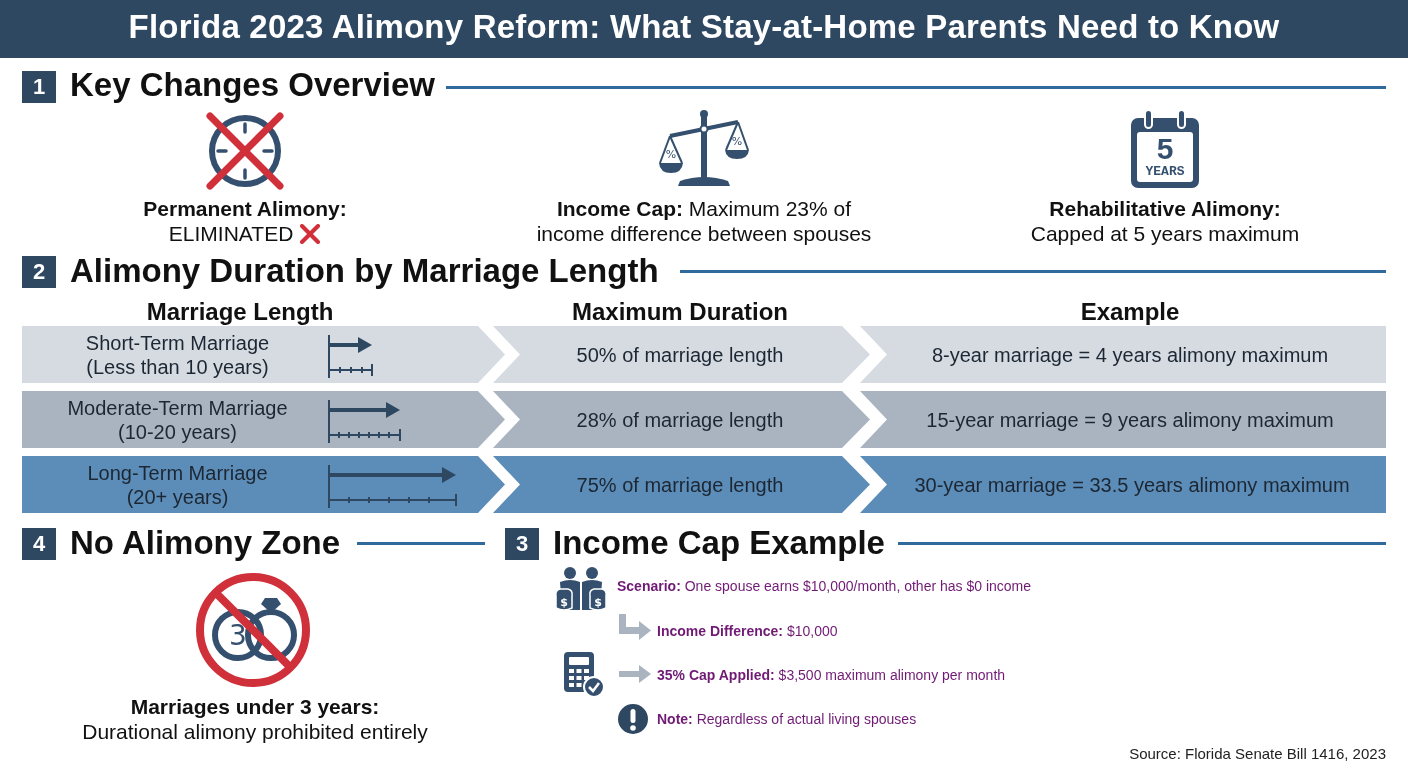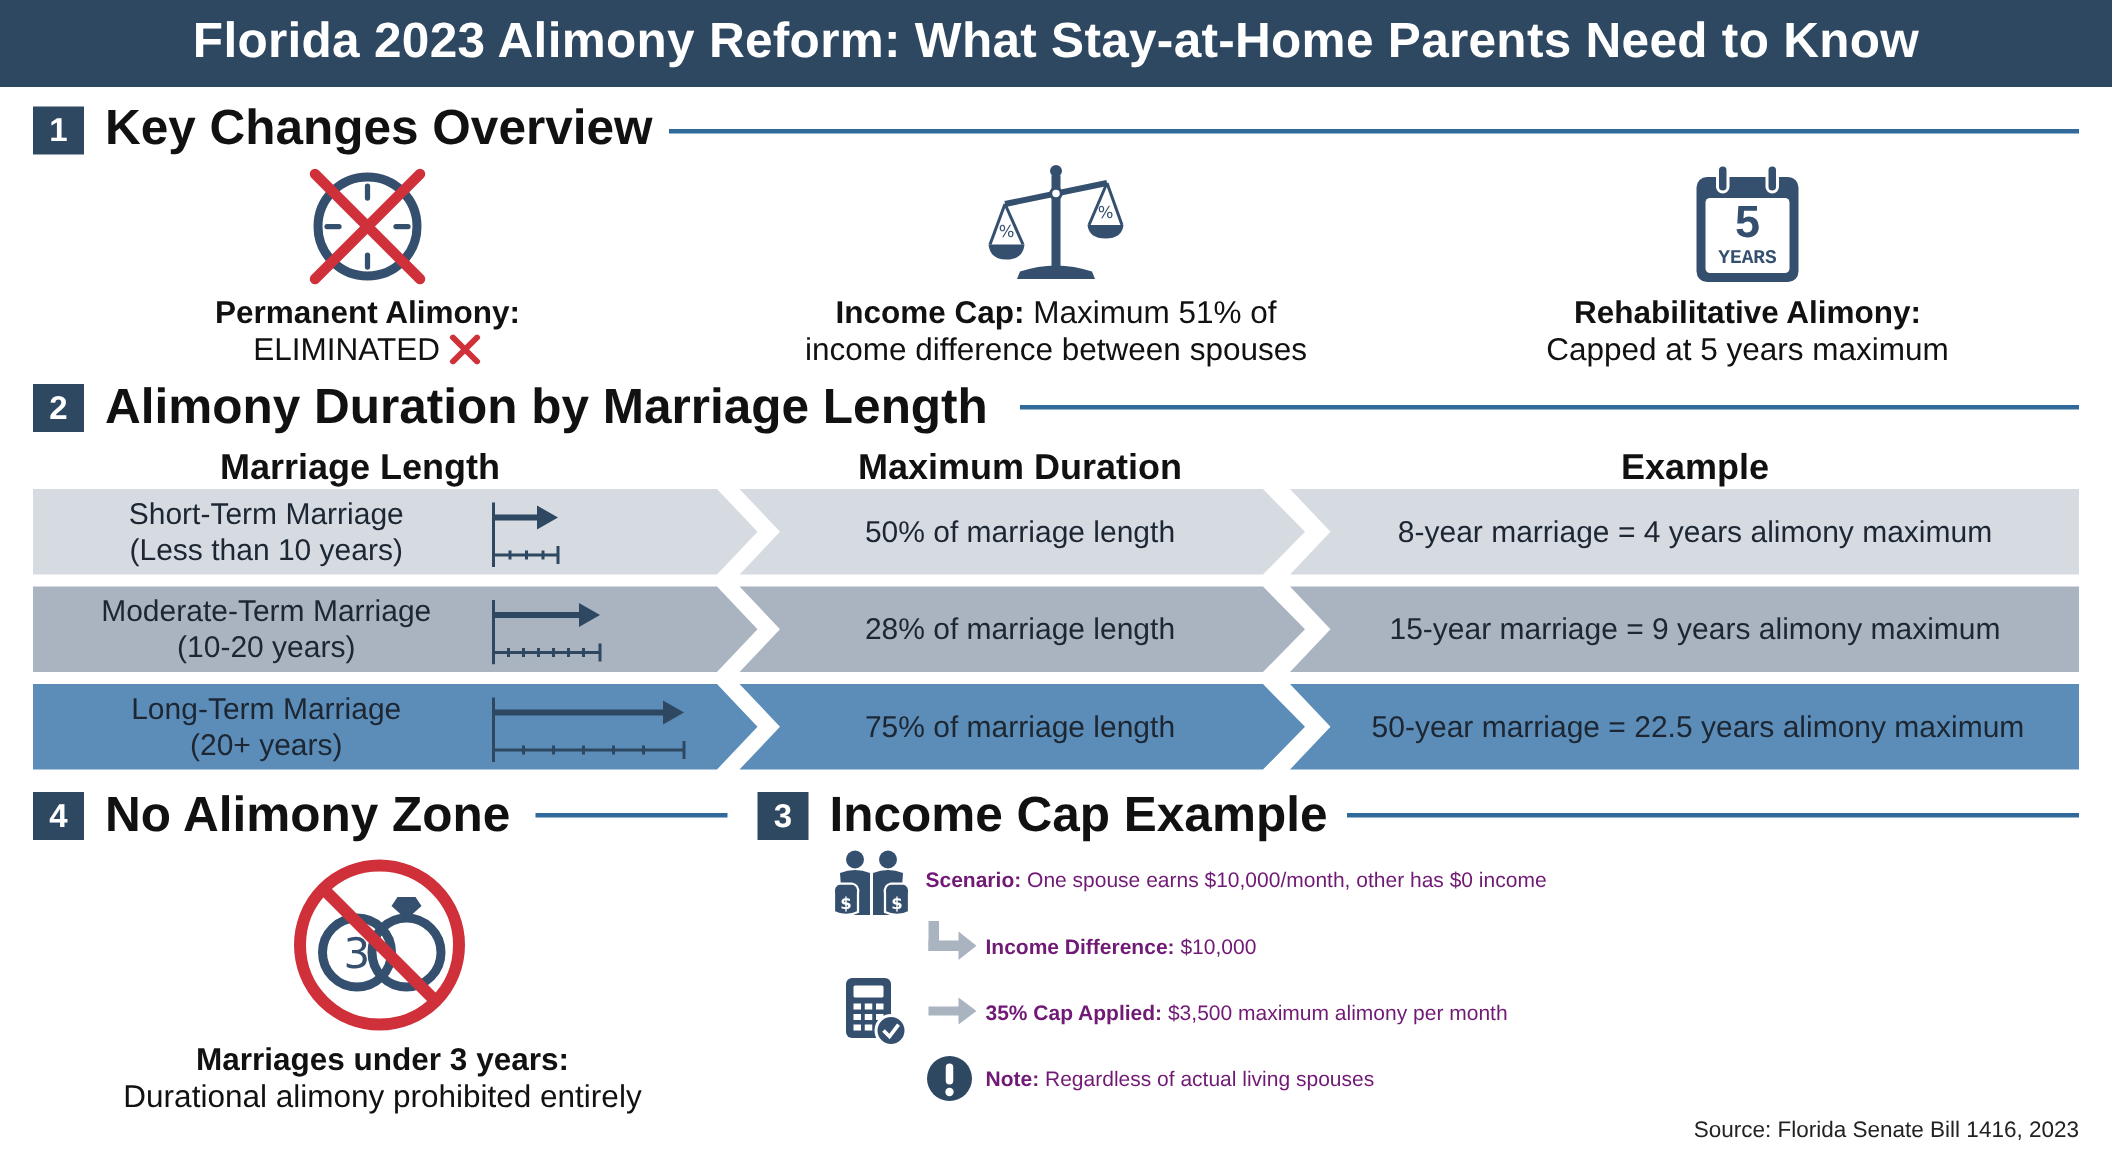--- a/index.html
+++ b/index.html
@@ -76,21 +76,21 @@
       <path d="M1 56 L25 56 Q24 66 13 66 Q2 66 1 56 Z" stroke="none"></path>
       <line x1="80" y1="15" x2="68" y2="43" stroke-width="2"></line>
         <line x1="80" y1="15" x2="90" y2="43" stroke-width="2"></line>
       <path d="M67 43 L91 43 Q90 52 79 52 Q68 52 67 43 Z" stroke="none"></path>
     </g>
     <text x="13" y="51" font-size="11" text-anchor="middle" fill="#34506e" font-family="DejaVu Sans, sans-serif">%</text>
     <text x="79" y="38" font-size="11" text-anchor="middle" fill="#34506e" font-family="DejaVu Sans, sans-serif">%</text>
   </svg>
 </div>
 <div class="abs kc-label center" style="left:494px;top:196px;width:420px;">
-  <div><b>Income Cap:</b><span> Maximum 51% of</span></div>
+  <div><b>Income Cap:</b><span> Maximum 23% of</span></div>
   <div>income difference between spouses</div>
 </div>
 
 <div class="abs" style="left:1128px;top:108px;width:74px;height:82px;">
   <svg width="74" height="82" viewBox="0 0 74 82">
     <rect x="3" y="10" width="68" height="70" rx="7" fill="#34506e"></rect>
     <rect x="9" y="24" width="56" height="50" rx="3" fill="#fff"></rect>
     <rect x="17" y="2" width="7" height="18" rx="3.5" fill="#34506e" stroke="#fff" stroke-width="2"></rect>
     <rect x="50" y="2" width="7" height="18" rx="3.5" fill="#34506e" stroke="#fff" stroke-width="2"></rect>
   </svg>
@@ -187,21 +187,21 @@
         <line x1="130" y1="30" x2="130" y2="42"></line>
     <line x1="23" y1="33" x2="23" y2="39"></line>
         <line x1="43" y1="33" x2="43" y2="39"></line>
         <line x1="63" y1="33" x2="63" y2="39"></line>
         <line x1="83" y1="33" x2="83" y2="39"></line>
         <line x1="103" y1="33" x2="103" y2="39"></line>
   </g>
     </svg>
 </div>
 <div class="abs cell-text" style="left:520px;top:473px;width:320px;">75% of marriage length</div>
-<div class="abs cell-text" style="left:886px;top:473px;width:492px;">50-year marriage = 22.5 years alimony maximum</div>
+<div class="abs cell-text" style="left:886px;top:473px;width:492px;">30-year marriage = 33.5 years alimony maximum</div>
 
 <div class="abs sec-num" style="left:22px;top:528px;">4</div>
 <div class="abs sec-title" style="left:70px;top:525px;">No Alimony Zone</div>
 <div class="abs sec-rule" style="left:357px;top:542px;width:128px;"></div>
 
 <div class="abs" style="left:193px;top:570px;width:120px;height:120px;">
   <svg width="120" height="120" viewBox="0 0 120 120">
     <circle cx="45" cy="65" r="23" fill="none" stroke="#34506e" stroke-width="6"></circle>
     <circle cx="78" cy="65" r="23" fill="none" stroke="#34506e" stroke-width="6"></circle>
     <polygon points="72,28 84,28 88,34 78,43 68,34" fill="#34506e"></polygon>

